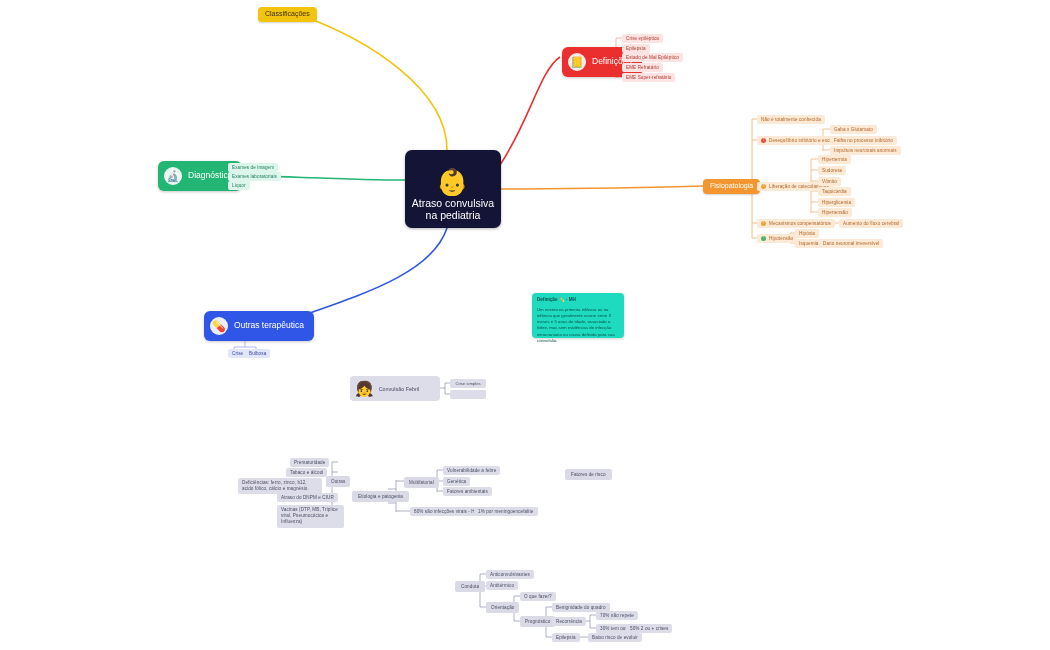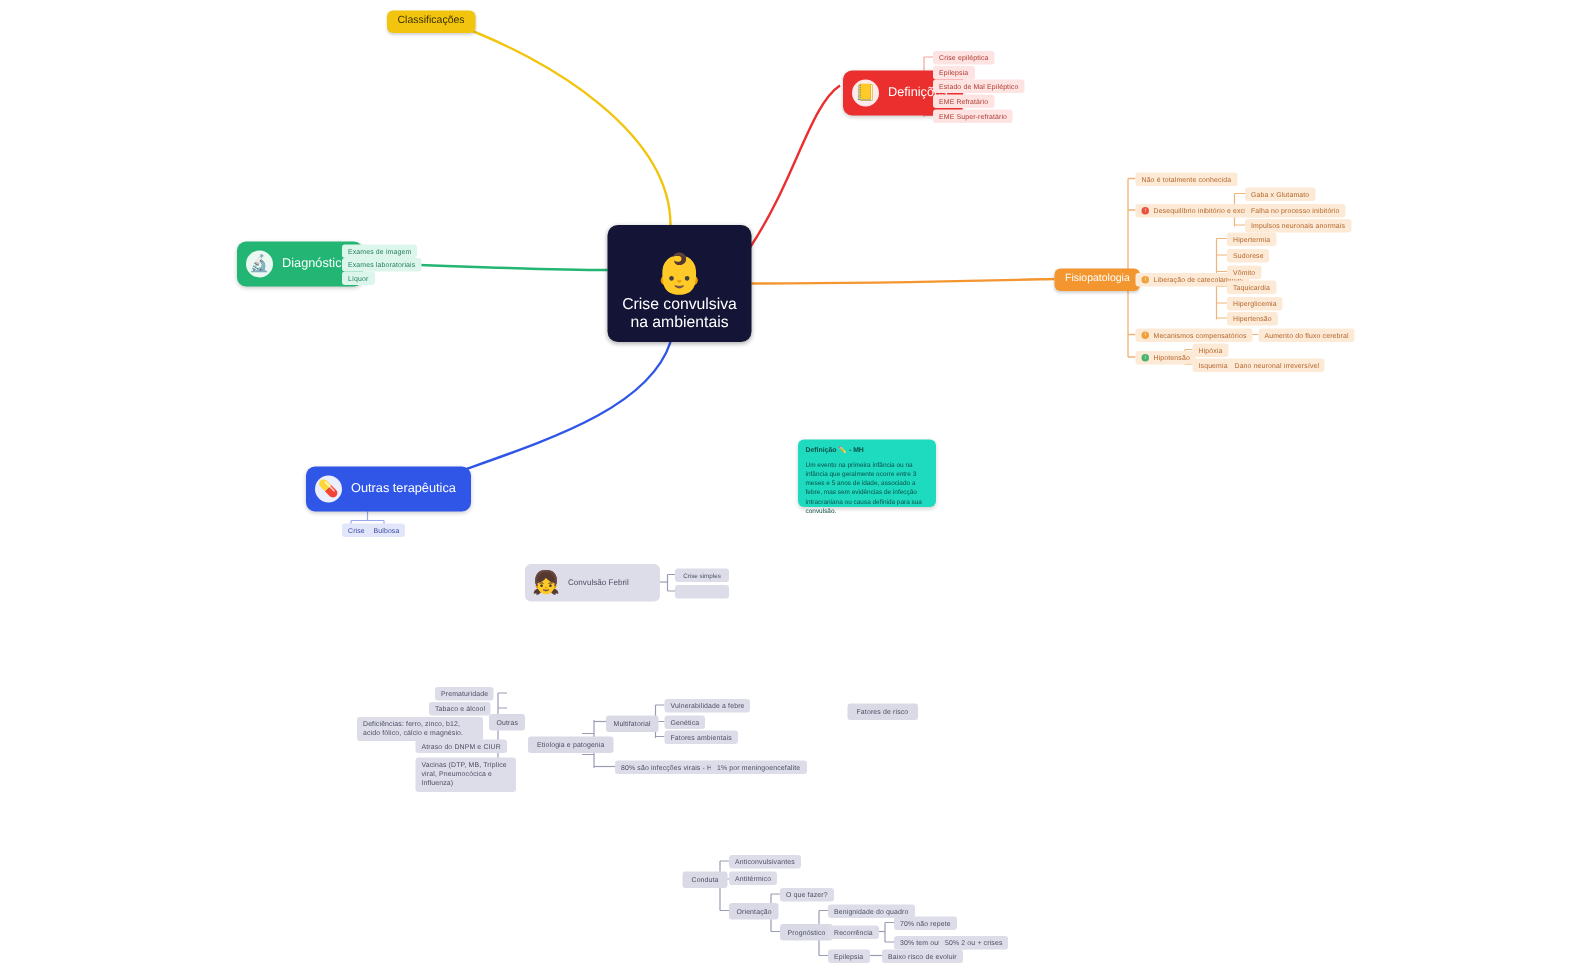--- a/index.html
+++ b/index.html
@@ -227,22 +227,22 @@
 
     <path d="M584,621 L590,621" stroke="#9a9cb4" stroke-width=".8" fill="none"></path>
     <path d="M590,615 L590,628" stroke="#9a9cb4" stroke-width=".8" fill="none"></path>
     <path d="M590,615 L596,615 M590,628 L596,628" stroke="#9a9cb4" stroke-width=".8" fill="none"></path>
     <path d="M620,628 L626,628" stroke="#9a9cb4" stroke-width=".8" fill="none"></path>
     <path d="M580,637 L588,637" stroke="#9a9cb4" stroke-width=".8" fill="none"></path>
   </svg>
 
   <div class="node central">
     <span class="emoji">👶</span>
-    <span class="ttl">Crise convulsiva</span>
-    <span class="ttl">na ambientais</span>
+    <span class="ttl">Atraso convulsiva</span>
+    <span class="ttl">na pediatria</span>
   </div>
 
   <div class="node chip chip-yellow" style="left:258px; top:7px;">
     <span>Classificações</span>
   </div>
 
   <div class="node bigchip chip-red" style="left:562px; top:47px;">
     <span class="ic">📒</span>
     <span>Definições</span>
   </div>

